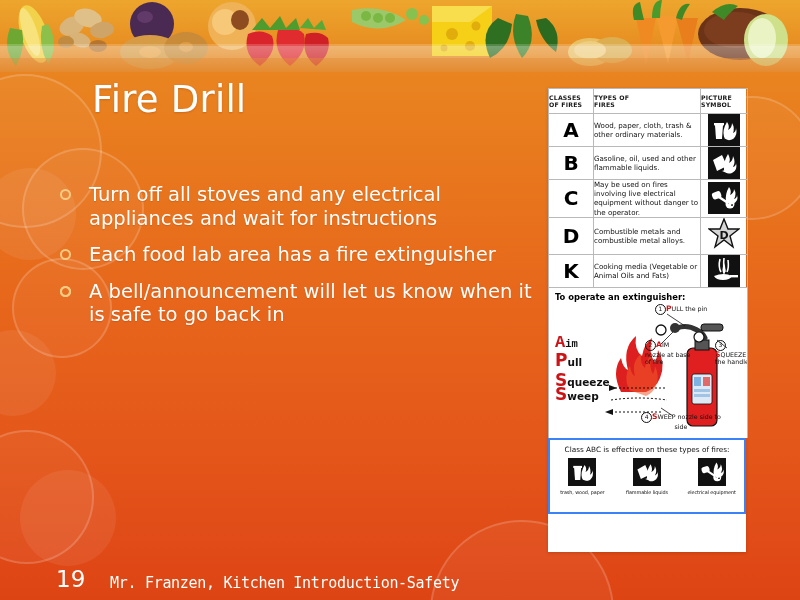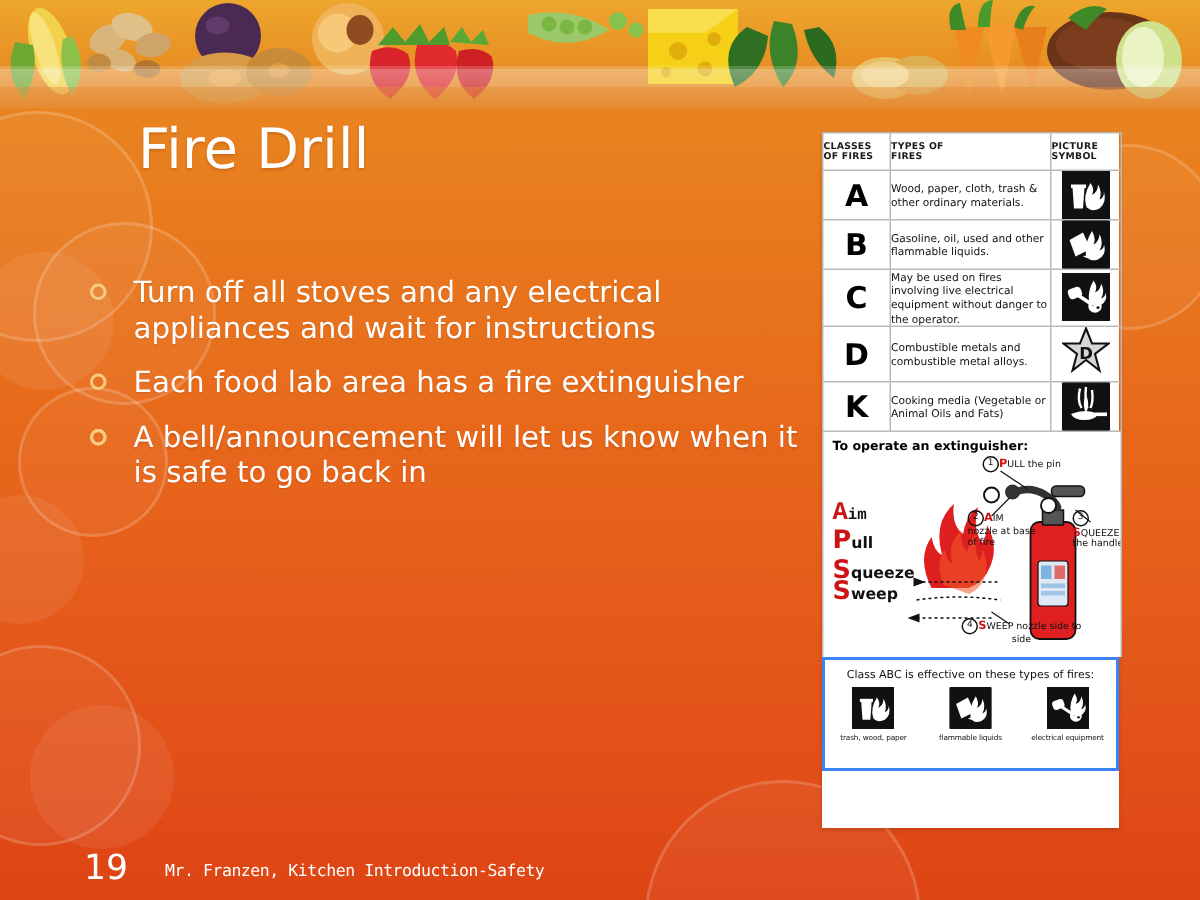--- a/index.html
+++ b/index.html
@@ -27,21 +27,21 @@
     text-shadow:0 1px 2px rgba(120,45,5,0.25);}
   
   #bullets{position:absolute;left:56px;top:183px;width:480px;}
   .bullet{position:relative;padding-left:33px;margin-bottom:13px;}
   .bullet .mk{position:absolute;left:4px;top:6px;width:11px;height:11px;border-radius:50%;
     border:2px solid #f7cc82;box-sizing:border-box;}
   .bullet .tx{font-size:19.5px;line-height:23.5px;color:#ffffff;
     text-shadow:0 1px 1px rgba(120,45,5,0.22);}
   
   #pagenum{position:absolute;left:56px;top:566px;font-size:23px;color:#ffffff;}
-  #footnote{position:absolute;left:110px;top:574px;font-size:11px;color:#ffffff;
+  #footnote{position:absolute;left:110px;top:574px;font-size:15px;color:#ffffff;
     font-family:"DejaVu Sans Mono",monospace;letter-spacing:-0.3px;}
   
   #panel{position:absolute;left:548px;top:88px;width:198px;height:464px;background:#ffffff;
     box-shadow:0 1px 3px rgba(90,35,5,0.25);}
   
   table.fc{border-collapse:collapse;width:198px;table-layout:fixed;}
   table.fc td{border:1px solid #b9b9b9;vertical-align:middle;padding:0;}
   .c1{width:44px;text-align:center;}
   .c2{width:106px;}
   .c3{width:46px;text-align:center;}

